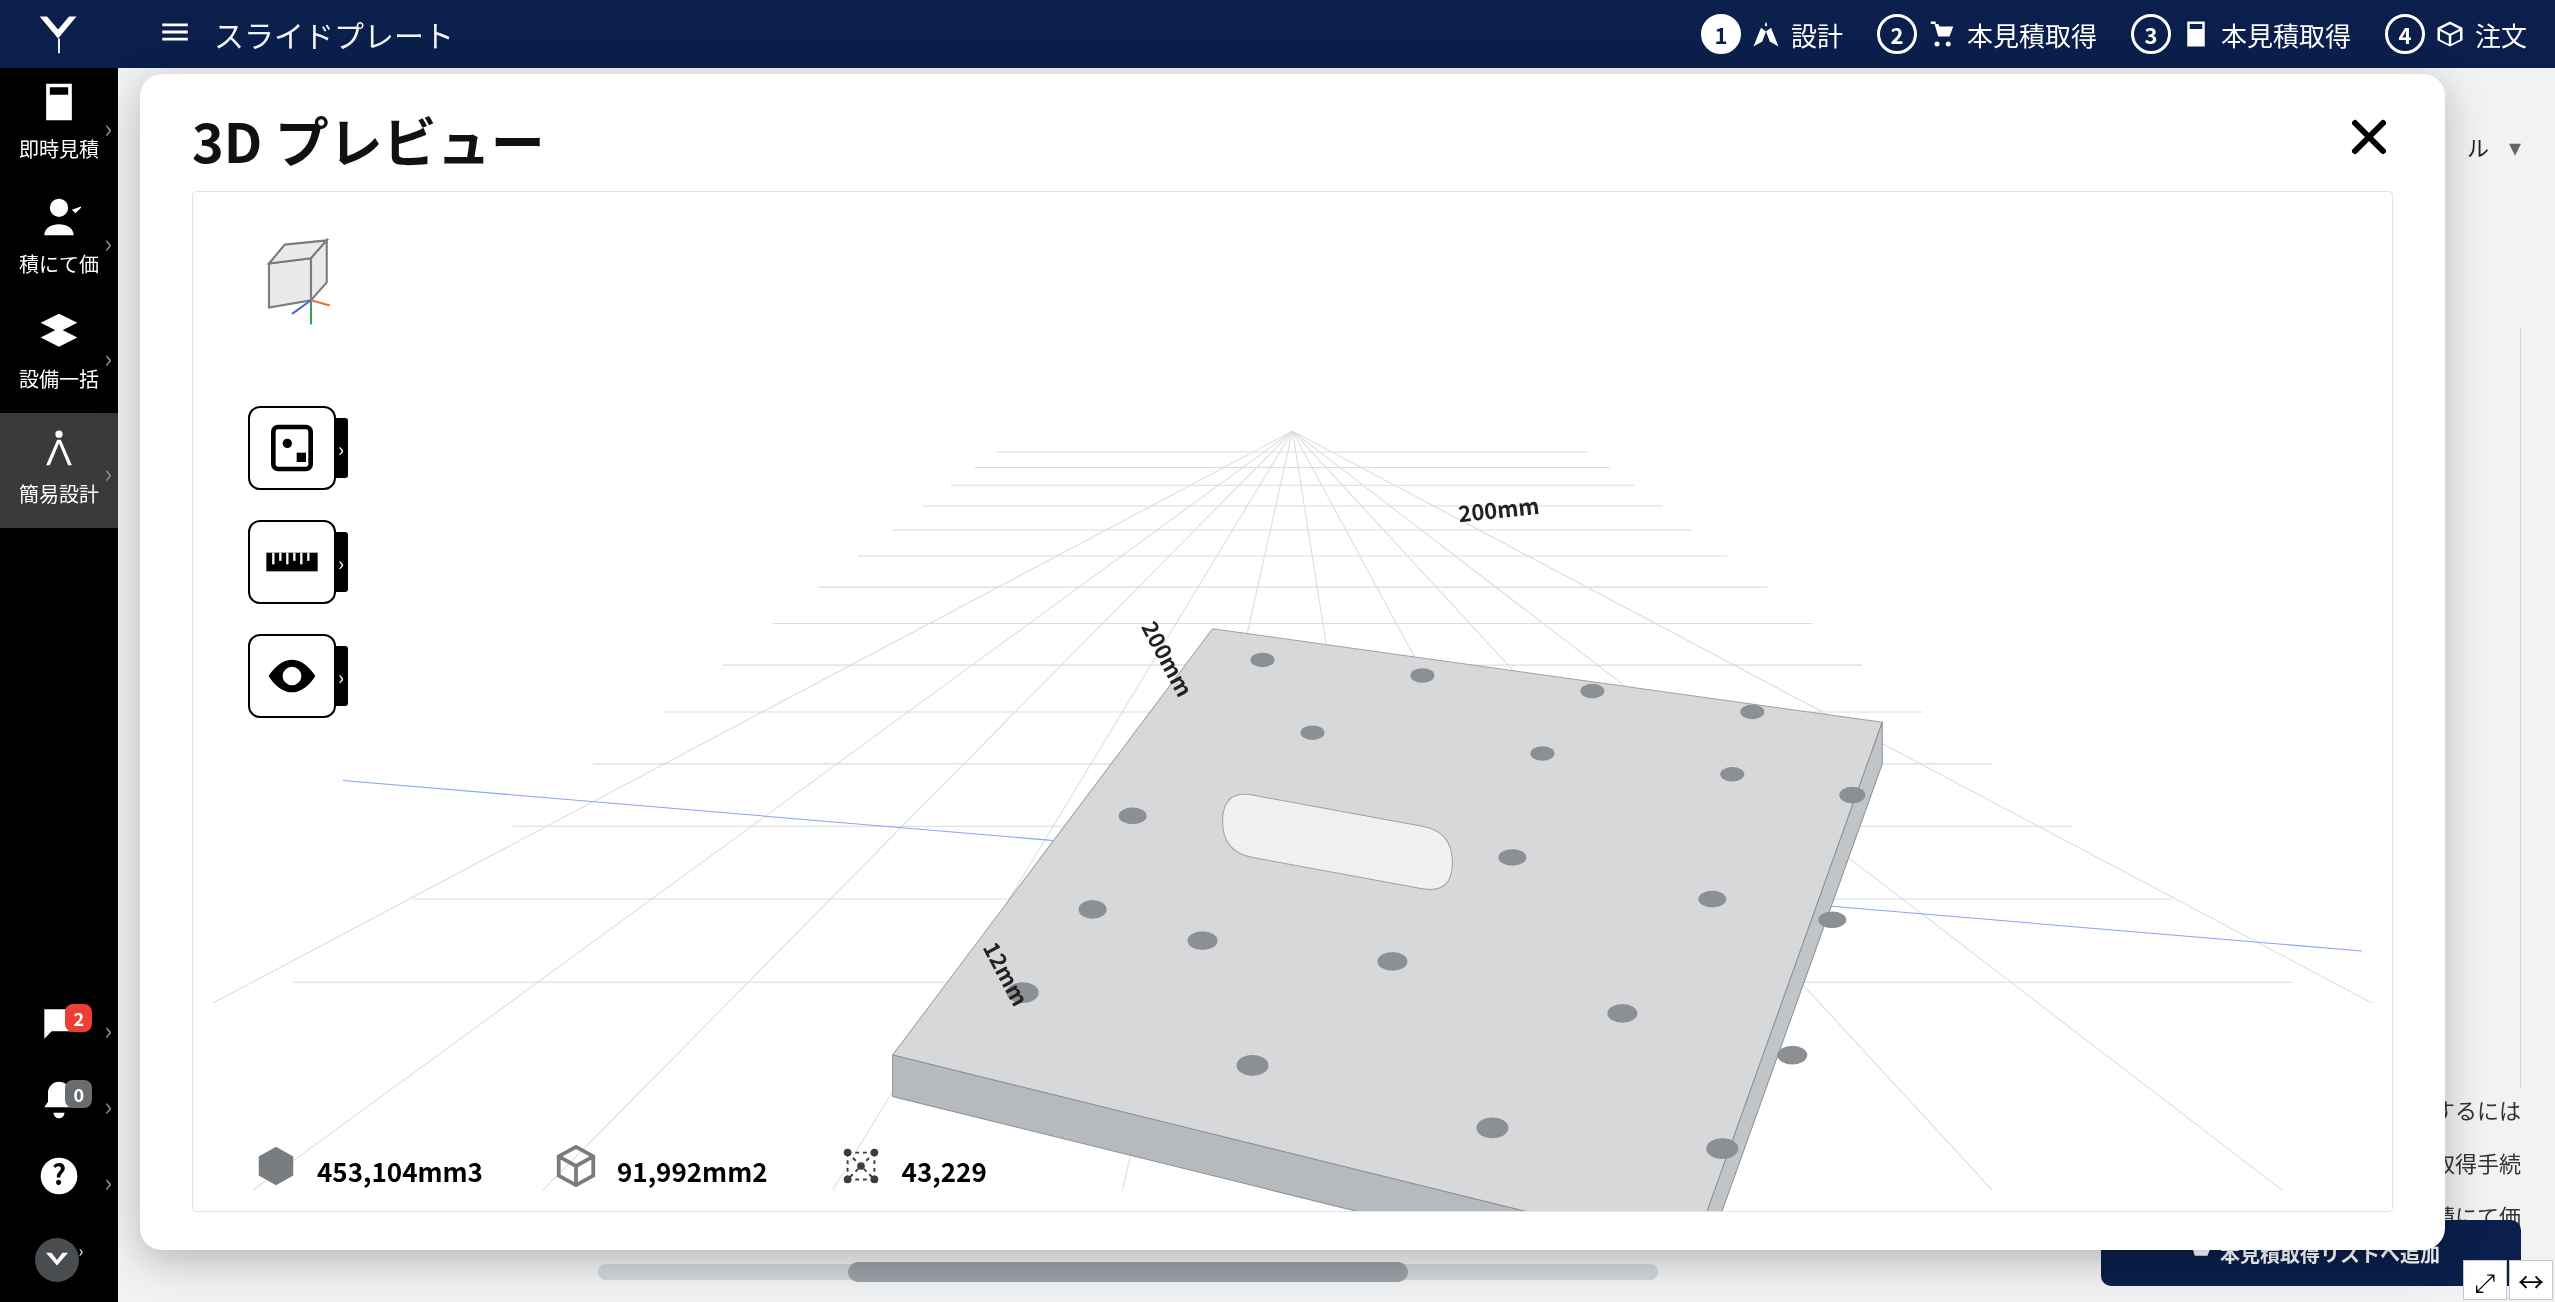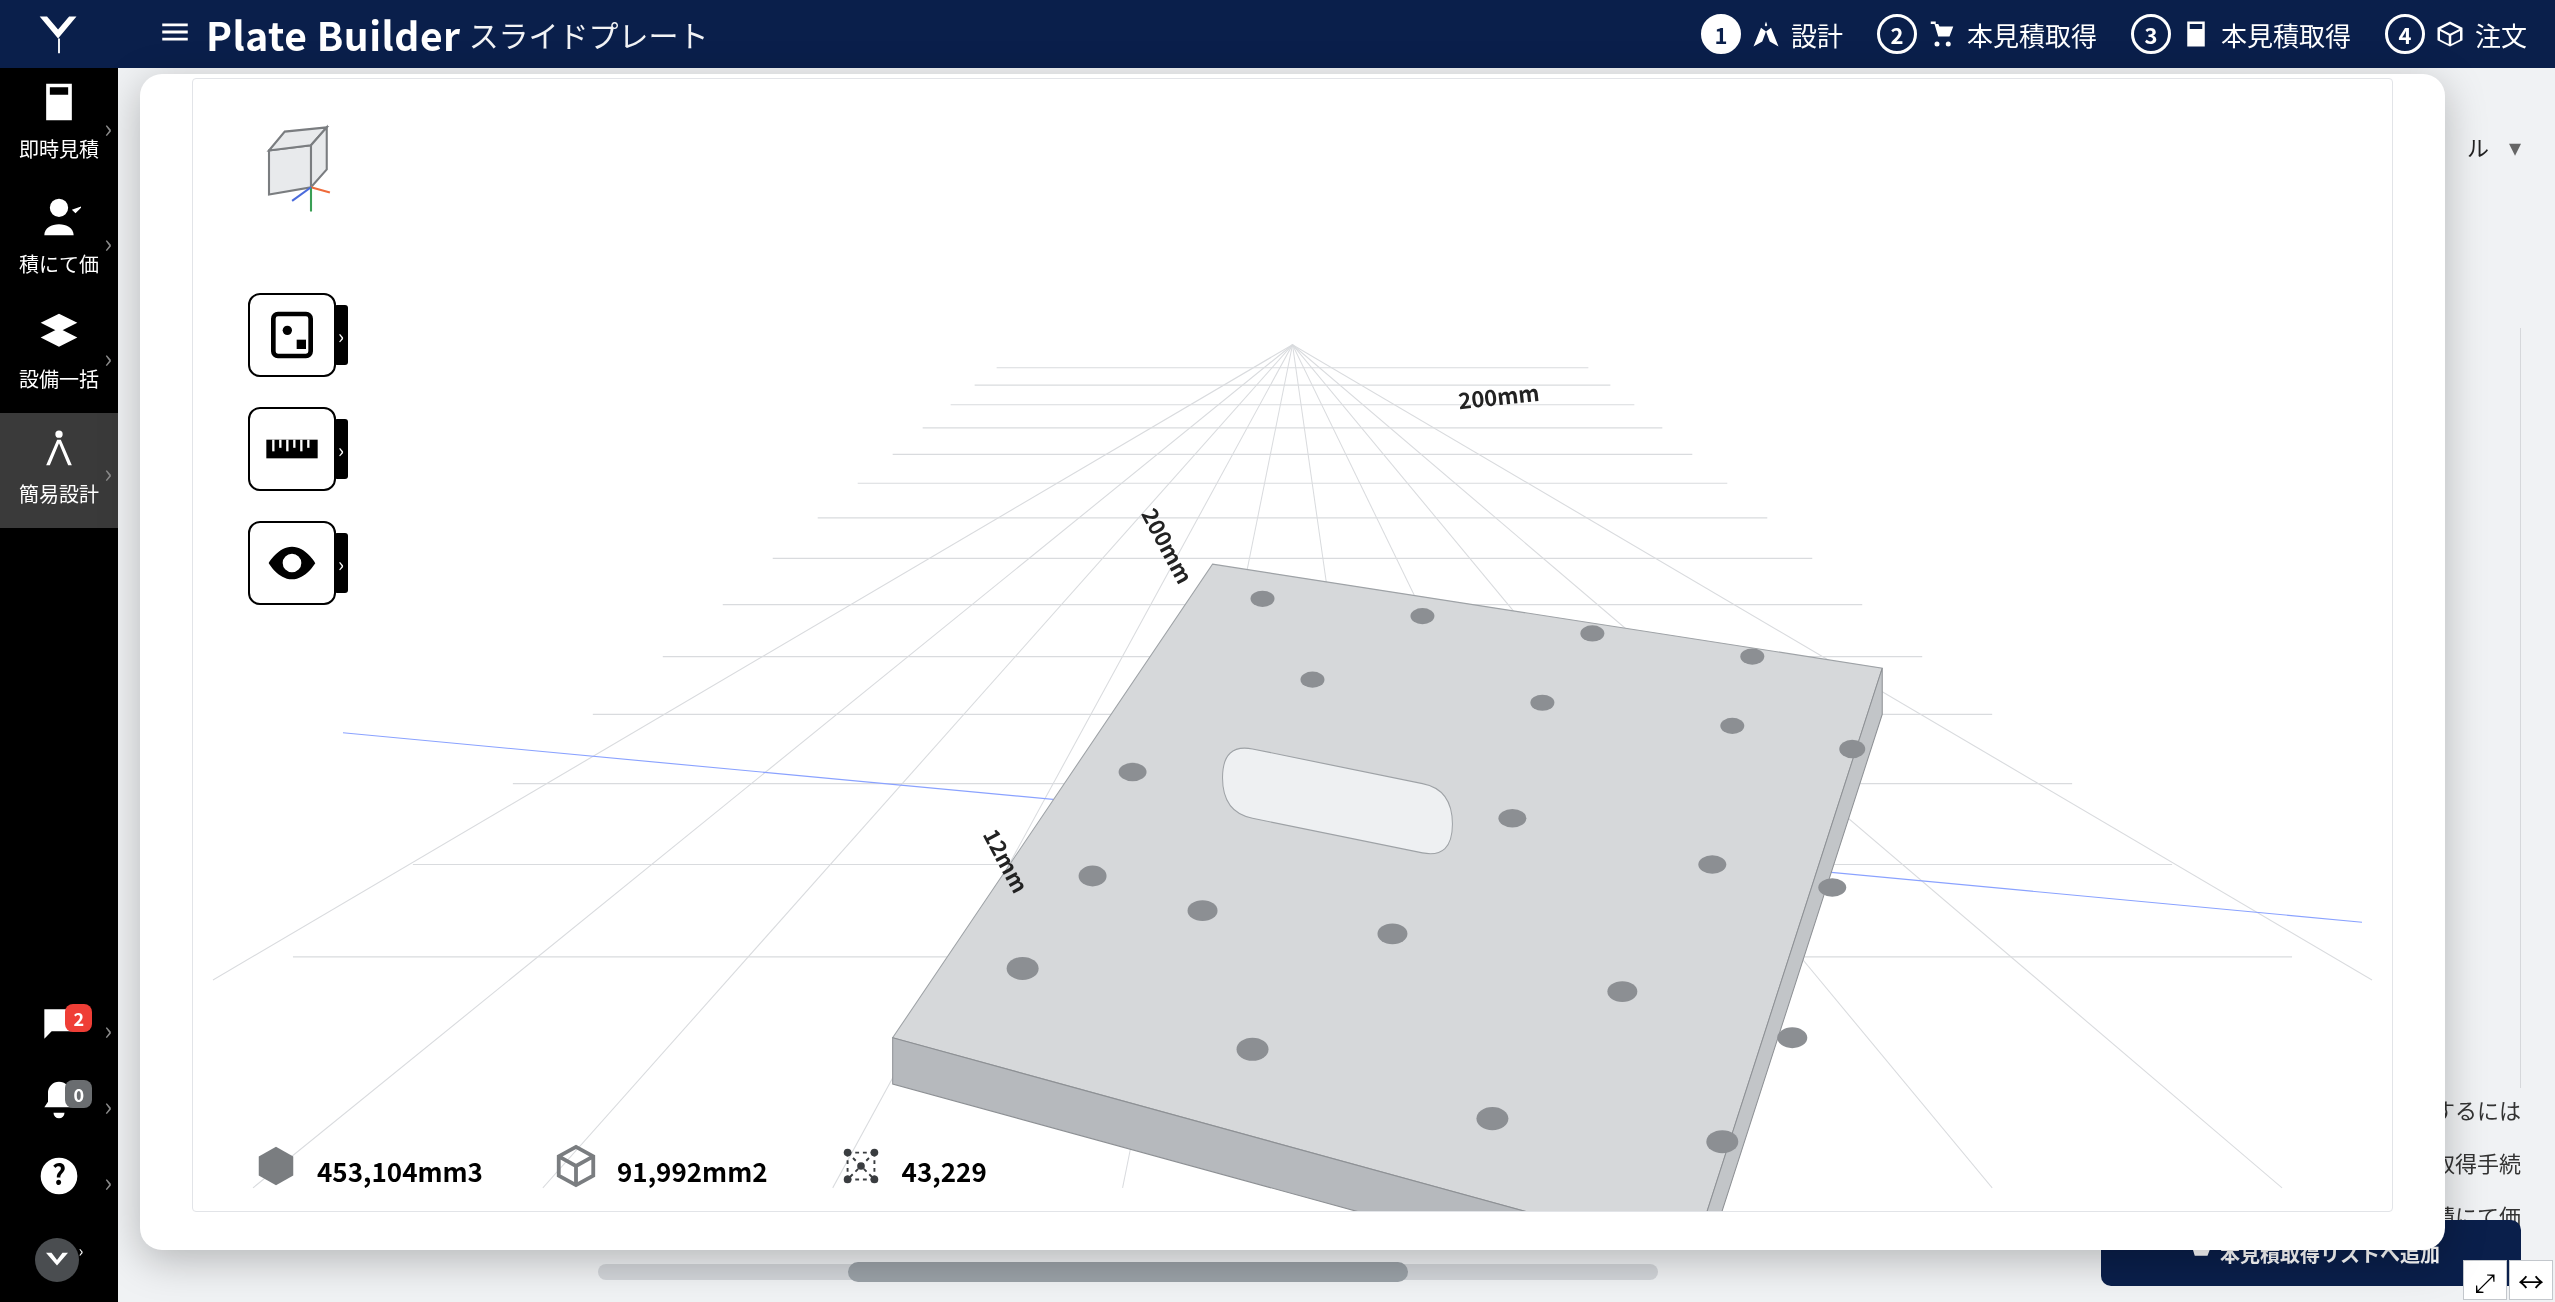--- a/index.html
+++ b/index.html
@@ -154,21 +154,20 @@
   <div class="logo-area">
     <svg viewBox="0 0 50 50" width="46" height="46">
         <path fill="#fff" d="M4 6 L24 30 L44 6 L36 6 L24 20 L12 6 Z M24 30 L24 46 L26 46 L26 30 Z"></path>
       </svg>
   </div>
   <div class="menu-icon">
     <svg viewBox="0 0 24 24" width="34" height="34">
         <path fill="#fff" d="M3 6h18v2H3zM3 11h18v2H3zM3 16h18v2H3z"></path>
       </svg>
   </div>
-  <div class="app-title">Plate Builder</div>
   <div class="sub-title">スライドプレート</div>
 
   <div class="steps">
     <div class="step active">
       <span class="num">1</span>
       <svg viewBox="0 0 24 24">
           <path d="M12 2l-1 3 1 1 1-1-1-3zm-4 5L2 22l7-4 3-8-4-3zm8 0l-4 3 3 8 7 4-6-15z"></path>
         </svg>
       <span>設計</span>
     </div>
@@ -277,20 +276,28 @@
       </svg>
     <span>本見積取得リストへ追加</span>
   </div>
   <div class="bottom-tools">
     <div class="bt">⤢</div>
     <div class="bt">↔</div>
   </div>
 </div>
 
 <div class="modal">
+  <div class="modal-head">
+    <h1>3D プレビュー</h1>
+    <div class="close">
+      <svg viewBox="0 0 24 24">
+          <path stroke="#000" stroke-width="3" stroke-linecap="round" d="M5 5l14 14M19 5L5 19"></path>
+        </svg>
+    </div>
+  </div>
 
   <div class="modal-body">
     <div class="viewport">
       <svg viewBox="0 0 2200 980" preserveAspectRatio="none">
 
         <g stroke="#d9dbde" stroke-width="1" fill="none">
           <line x1="100" y1="760" x2="2100" y2="760"></line>
           <line x1="220" y1="680" x2="1980" y2="680"></line>
           <line x1="320" y1="610" x2="1880" y2="610"></line>
           <line x1="400" y1="550" x2="1800" y2="550"></line>

